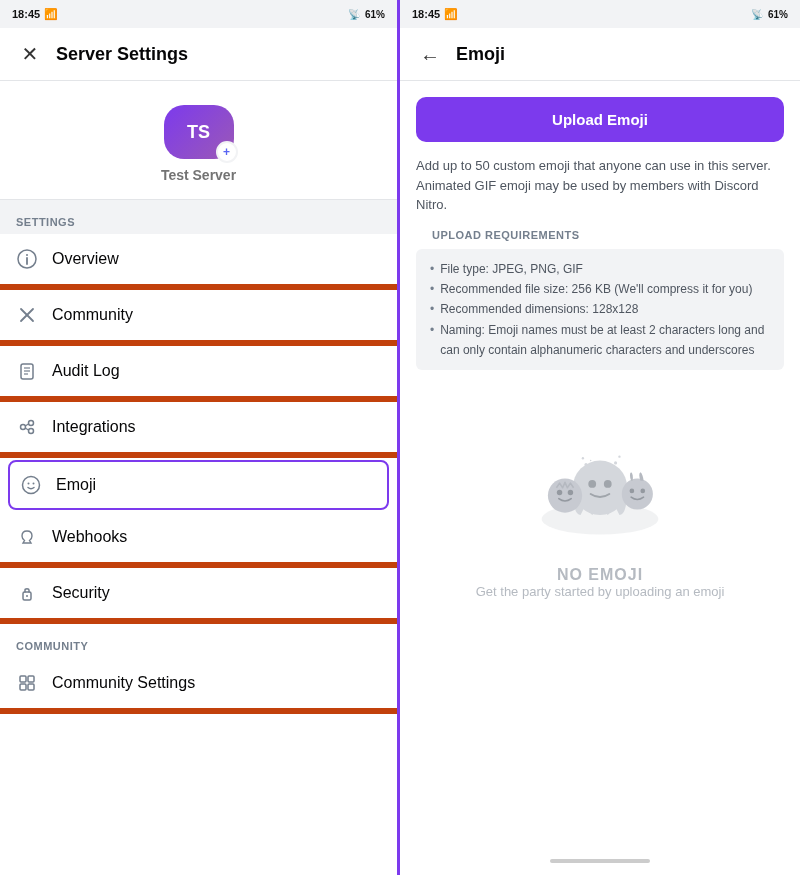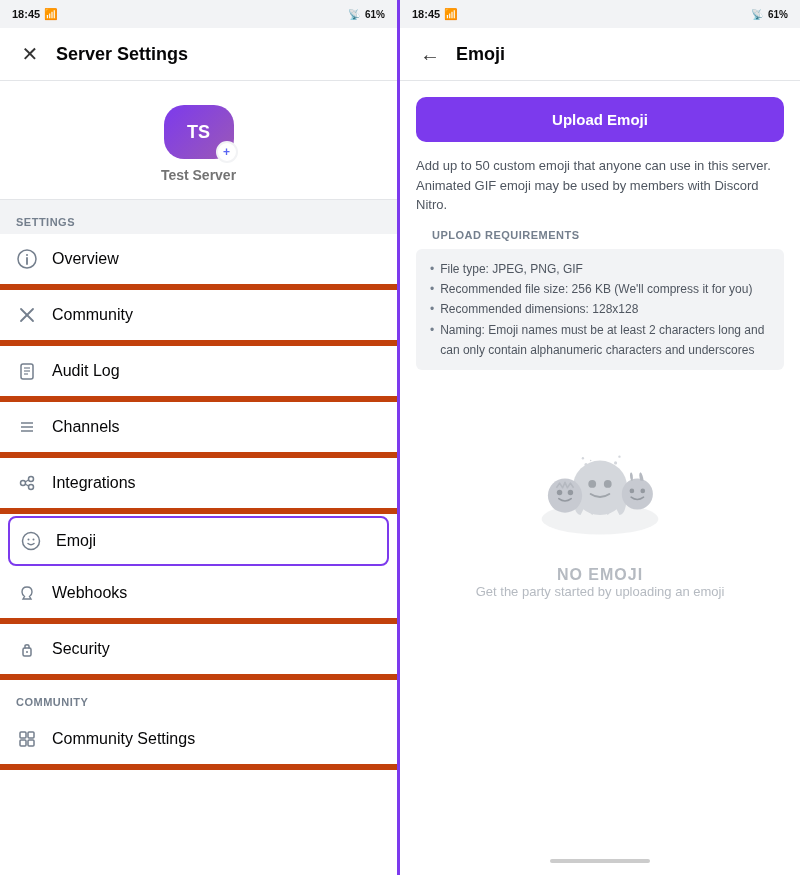--- a/index.html
+++ b/index.html
@@ -348,30 +348,20 @@
         <svg width="20" height="20" viewBox="0 0 20 20" fill="none">
             <rect x="4" y="3" width="12" height="15" rx="2" stroke="#747f8d" stroke-width="1.5"></rect>
             <line x1="7" y1="7" x2="13" y2="7" stroke="#747f8d" stroke-width="1.2"></line>
             <line x1="7" y1="10" x2="13" y2="10" stroke="#747f8d" stroke-width="1.2"></line>
             <line x1="7" y1="13" x2="11" y2="13" stroke="#747f8d" stroke-width="1.2"></line>
           </svg>
       </div>
       <span class="menu-item-label">Audit Log</span>
     </div>
 
-    <div class="menu-item">
-      <div class="menu-item-icon">
-        <svg width="20" height="20" viewBox="0 0 20 20" fill="none">
-            <line x1="4" y1="6" x2="16" y2="6" stroke="#747f8d" stroke-width="1.5"></line>
-            <line x1="4" y1="10" x2="16" y2="10" stroke="#747f8d" stroke-width="1.5"></line>
-            <line x1="4" y1="14" x2="16" y2="14" stroke="#747f8d" stroke-width="1.5"></line>
-          </svg>
-      </div>
-      <span class="menu-item-label">Channels</span>
-    </div>
 
     <div class="menu-item">
       <div class="menu-item-icon">
         <svg width="20" height="20" viewBox="0 0 20 20" fill="none">
             <circle cx="6" cy="10" r="2.5" stroke="#747f8d" stroke-width="1.5"></circle>
             <circle cx="14" cy="6" r="2.5" stroke="#747f8d" stroke-width="1.5"></circle>
             <circle cx="14" cy="14" r="2.5" stroke="#747f8d" stroke-width="1.5"></circle>
             <line x1="8.2" y1="9" x2="11.8" y2="6.8" stroke="#747f8d" stroke-width="1.2"></line>
             <line x1="8.2" y1="11" x2="11.8" y2="13.2" stroke="#747f8d" stroke-width="1.2"></line>
           </svg>

